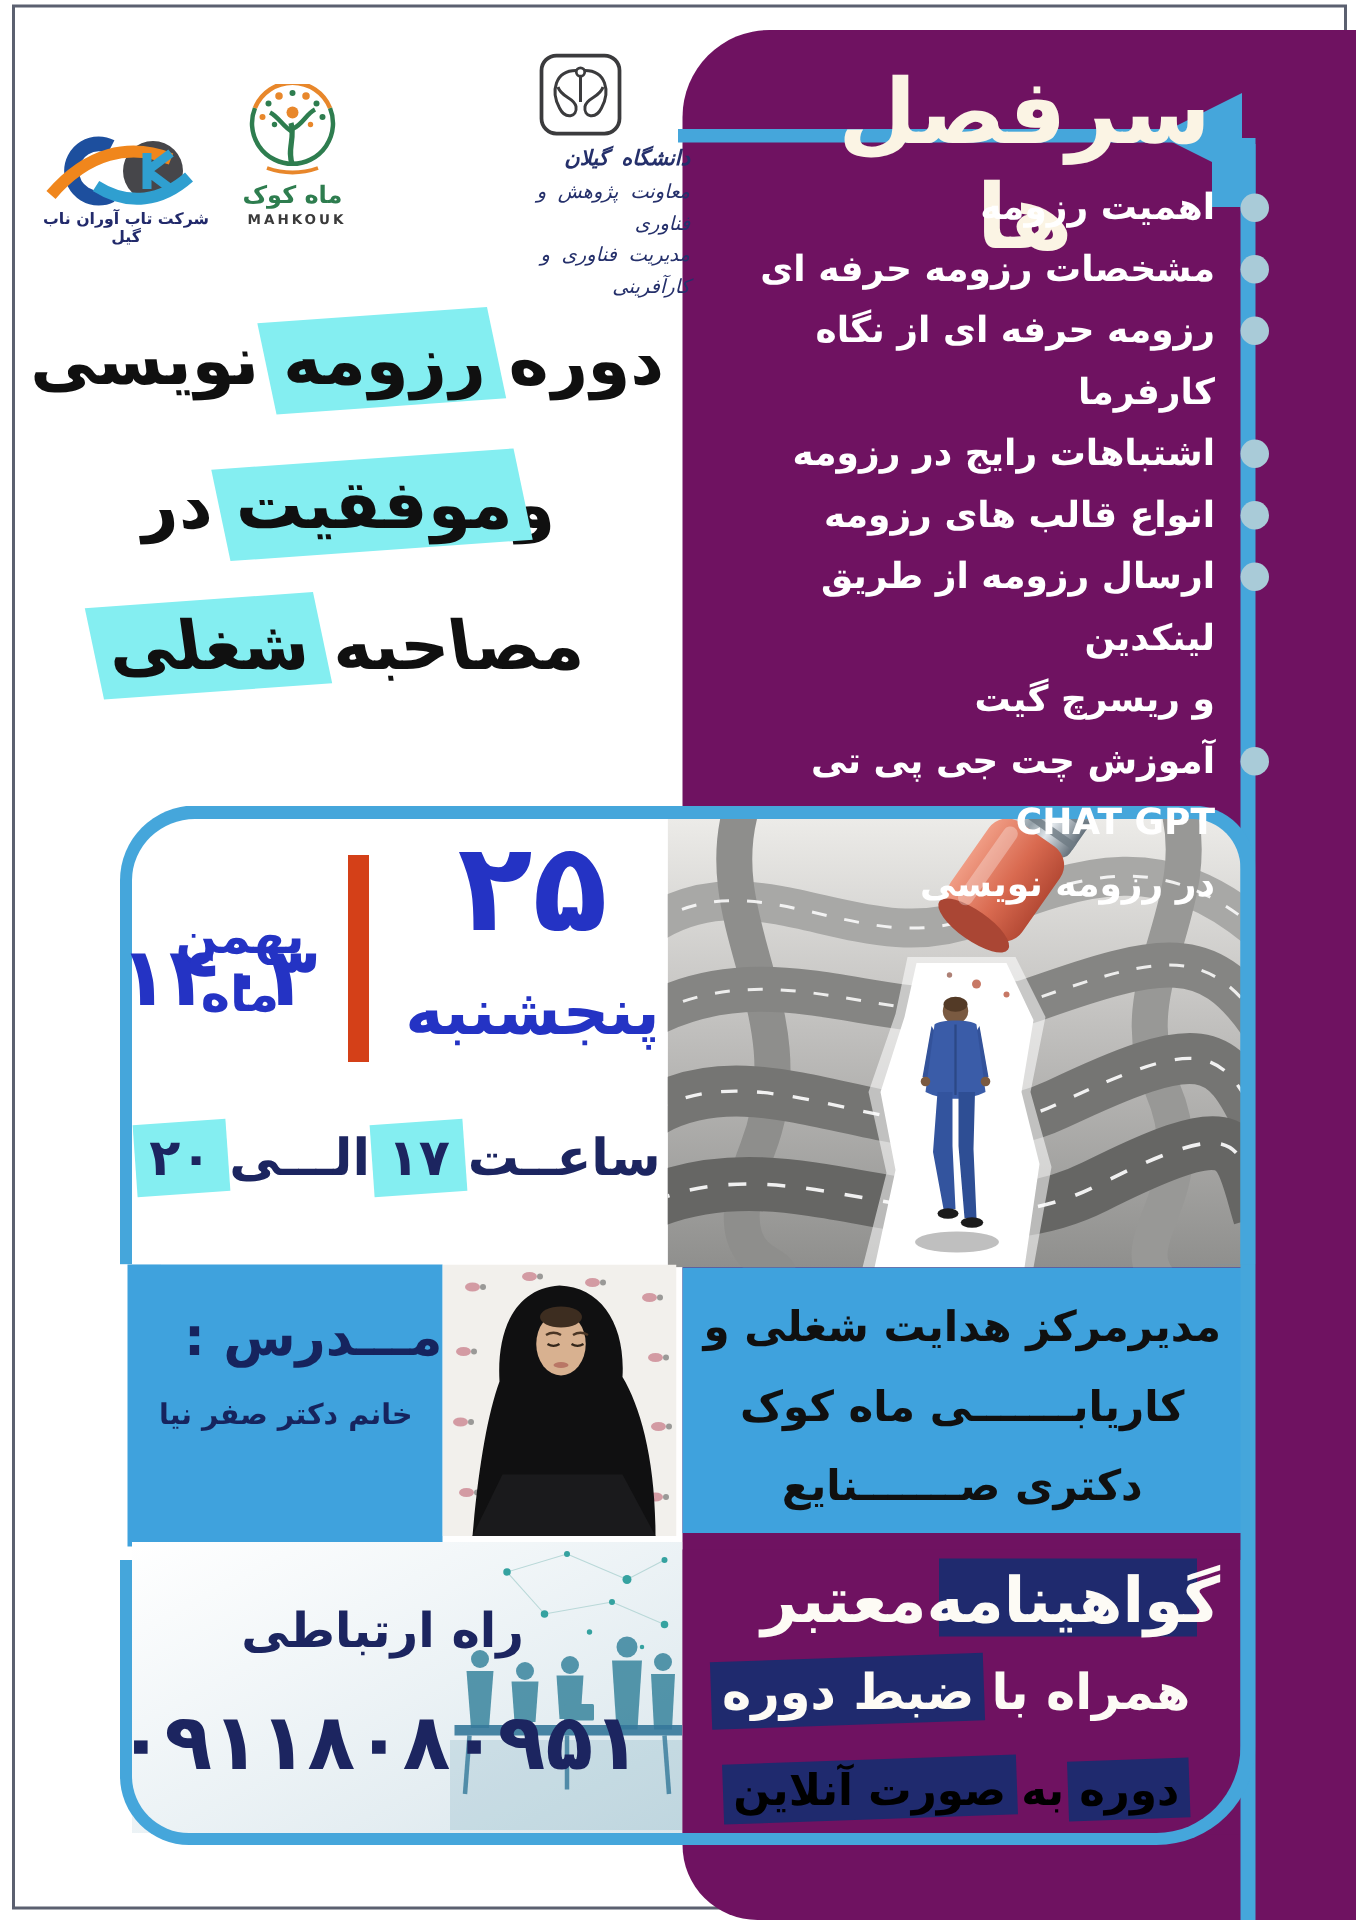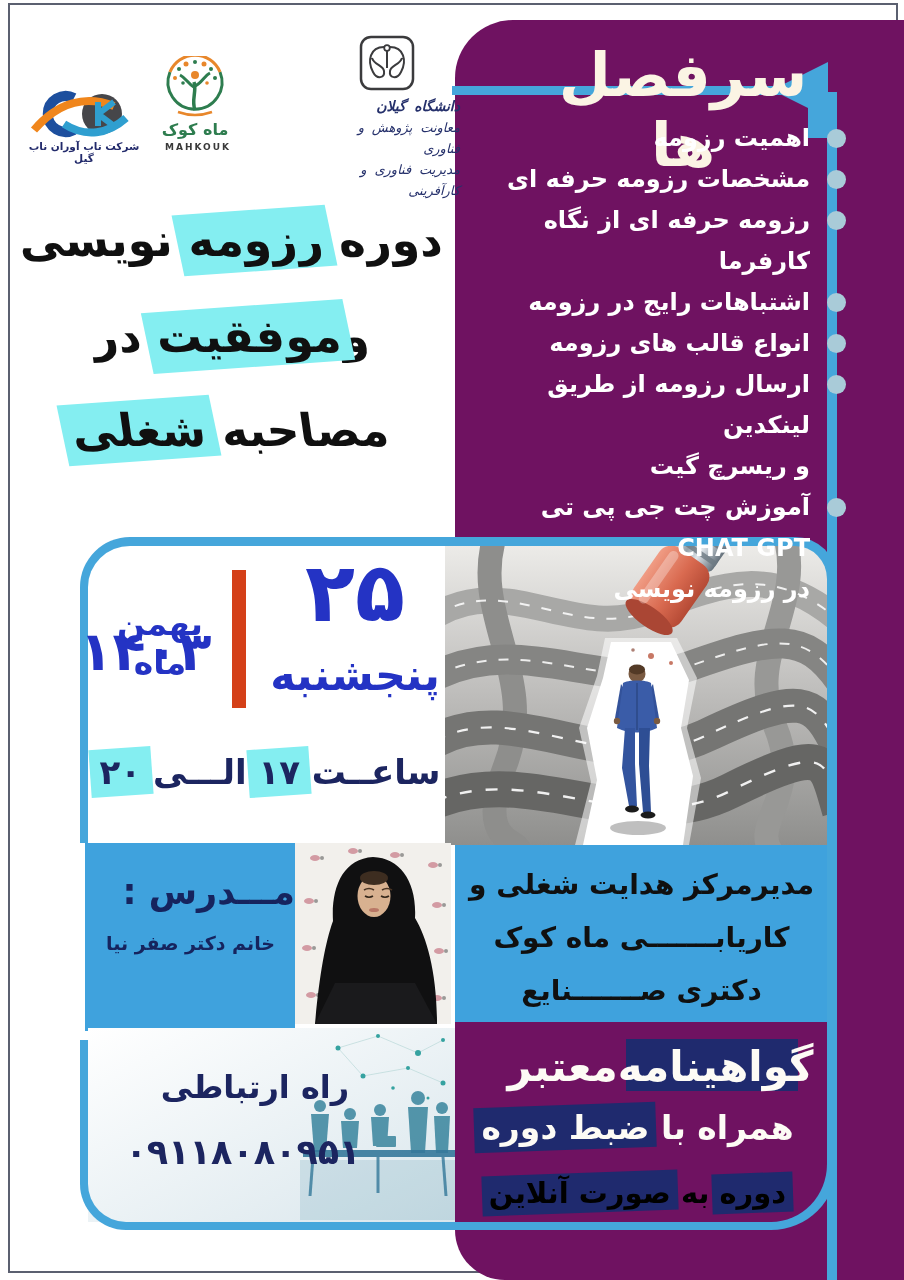--- a/index.html
+++ b/index.html
@@ -62,21 +62,21 @@
   .cert-l1 .patch{position:absolute;left:148px;top:-3px;width:172px;height:52px;background:#1F2A6E;z-index:-1;}
   .cert-l1 .txt{position:relative;z-index:1;}
   .cert-l2{left:455px;top:1108px;width:365px;text-align:center;font-size:33px;font-weight:bold;color:#FDFBF5;z-index:5;direction:rtl;}
   .cert-l3{left:455px;top:1176px;width:365px;text-align:center;font-size:29px;font-weight:bold;color:#000000;z-index:5;direction:rtl;}
   .markn{position:relative;z-index:1;}
   .markn::after{content:'';position:absolute;inset:-3px -7px;background:#1F2A6E;transform:rotate(-2deg);z-index:-1;}
 
   
   .contact-box{left:88px;top:1028px;width:367px;height:194px;overflow:hidden;z-index:3;}
   .contact-label{left:95px;top:1068px;width:320px;text-align:center;font-size:32px;font-weight:bold;color:#1C2560;z-index:5;direction:rtl;}
-  .contact-phone{left:78px;top:1132px;width:330px;text-align:center;font-size:35px;font-weight:bold;color:#1C2560;z-index:5;letter-spacing:1px;}
+  .contact-phone{left:78px;top:1132px;width:330px;text-align:center;font-size:52px;font-weight:bold;color:#1C2560;z-index:5;letter-spacing:1px;}
 
   
   .mid-image{left:445px;top:546px;width:385px;height:299px;z-index:3;overflow:hidden;border-top-right-radius:28px;}
 
   
   .logo-ekr{left:30px;top:88px;width:108px;height:52px;z-index:5;}
   .ekr-label{left:20px;top:140px;width:128px;text-align:center;font-size:10.5px;font-weight:bold;color:#222A6B;z-index:5;direction:rtl;}
   .logo-mahkouk{left:150px;top:56px;width:90px;height:66px;z-index:5;}
   .mah-fa{left:148px;top:120px;width:94px;text-align:center;font-size:16px;font-weight:bold;color:#2E7D4F;z-index:5;direction:rtl;}
   .mah-en{left:146px;top:142px;width:98px;display:flex;align-items:center;gap:19px;z-index:5;}

